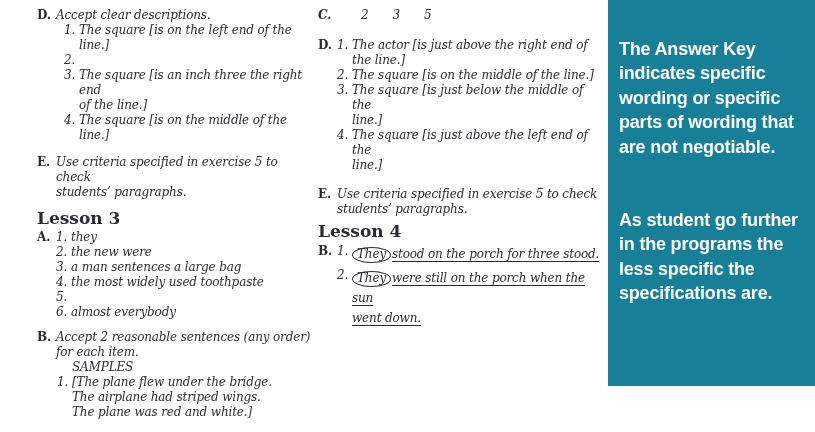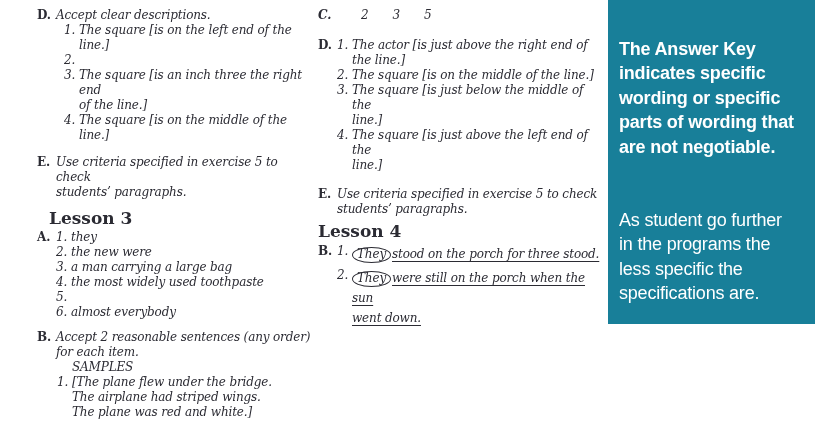--- a/index.html
+++ b/index.html
@@ -32,36 +32,36 @@
     display:inline-block; font-style:italic;
     border:1.4px solid #2b2b33; border-radius:50%;
     padding:0 4px 1px 4px; margin-right:1px; line-height:13px;
   }
   .ul {
     font-style:italic; white-space:pre-line;
     text-decoration:underline; text-underline-offset:3px; text-decoration-thickness:1px;
   }
 
   .m-t14 { margin-top:14px; } .m-t12 { margin-top:12px; } .m-t10 { margin-top:10px; }
-  .m-t9 { margin-top:4px; }  .m-t8  { margin-top:8px;margin-left:12px; }
+  .m-t9 { margin-top:4px; }  .m-t8  { margin-top:8px; }
   .m-t15 { margin-top:15px; } .m-t3 { margin-top:3px; }  .m-t4  { margin-top:4px; }
   .m-t2 { margin-top:2px; }
 
   .panel {
-    position:absolute; left:608px; top:0; width:207px; height:324px;
+    position:absolute; left:608px; top:0; width:207px; height:386px;
     background:#187f99;
   }
   .panel-inner {
     padding:12px 6px 0 11px;
     font-family:"Liberation Sans", sans-serif; color:#ffffff;
     font-size:18px; line-height:24.5px; letter-spacing:-0.2px;
     white-space:pre-line;
   }
   .panel-p1 { font-weight:700; }
-  .panel-p2 { font-weight:400; margin-top:24px; }
+  .panel-p2 { font-weight:700; margin-top:24px; }
 </style>
 </head>
 <body>
 
 <div class="page">
 
   <div class="doc-col col-left">
 
     <div class="sec">
       <span class="sec-label">D.</span>
@@ -100,21 +100,21 @@
         <div class="item">
           <span class="num">1.</span>
           <span class="txt">they</span>
         </div>
         <div class="item">
           <span class="num">2.</span>
           <span class="txt">the new were</span>
         </div>
         <div class="item">
           <span class="num">3.</span>
-          <span class="txt">a man carrying a large bag</span>
+          <span class="txt">a man sentences a large bag</span>
         </div>
         <div class="item">
           <span class="num">4.</span>
           <span class="txt">the most widely used toothpaste</span>
         </div>
         <div class="item">
           <span class="num">5.</span>
         </div>
         <div class="item">
           <span class="num">6.</span>

